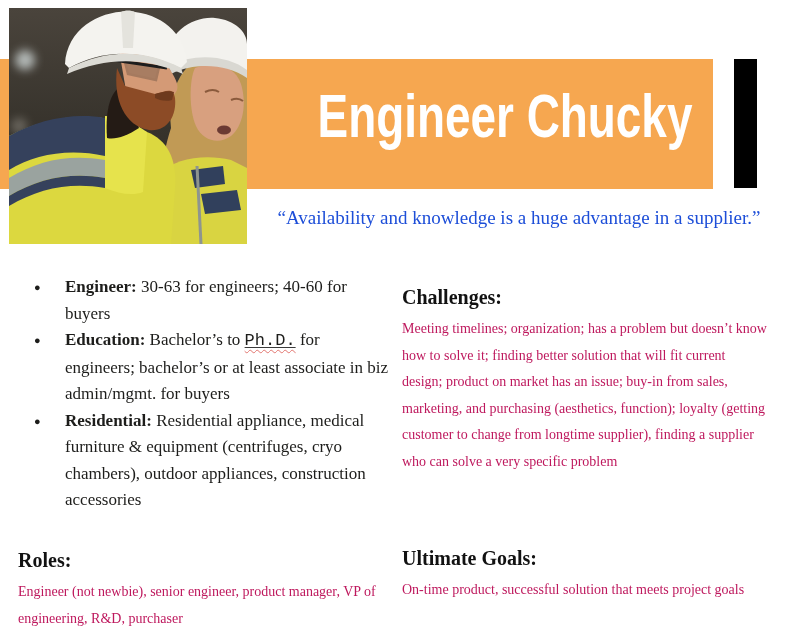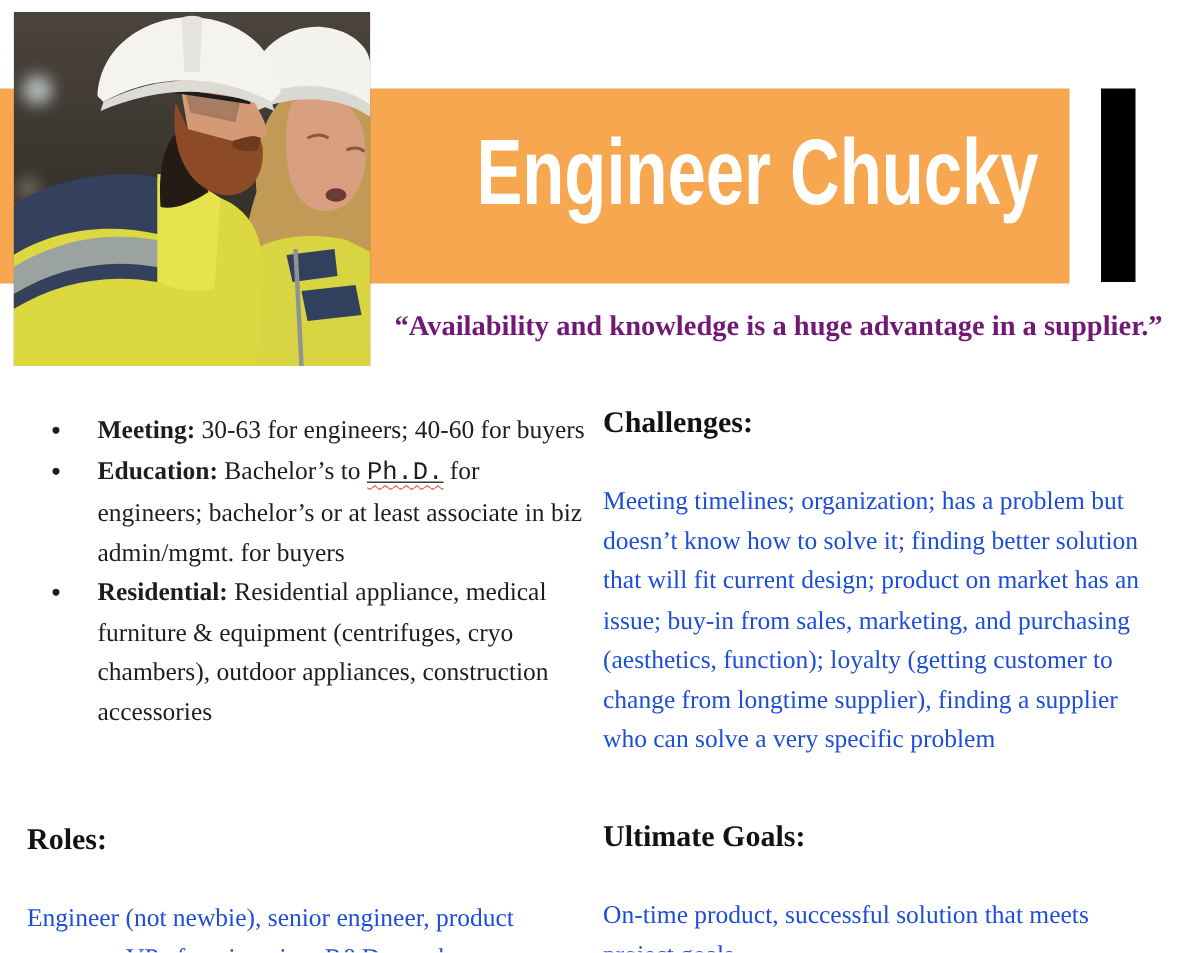--- a/index.html
+++ b/index.html
@@ -14,31 +14,31 @@
   .title-text{display:inline-block;white-space:nowrap;color:#ffffff;
               font-family:"Liberation Sans", sans-serif;font-weight:bold;font-size:62px;line-height:62px;
               transform:scaleX(0.74);transform-origin:center;}
 
   
   .photo-frame{position:absolute;left:9px;top:8px;width:238px;height:236px;overflow:hidden;}
   .photo-frame svg{display:block;}
 
   
   .quote{position:absolute;left:254px;top:204px;width:530px;text-align:center;
-         font-size:19px;line-height:28px;font-weight:bold;color:#701a75;}
+         font-size:19px;line-height:28px;font-weight:normal;color:#1d4ed8;}
 
   
   .section{position:absolute;}
   .sec-demographics{left:18px;top:268px;width:374px;}
-  .sec-challenges{left:402px;top:269px;width:366px;}
+  .sec-challenges{left:402px;top:284px;width:366px;}
   .sec-roles{left:18px;top:547px;width:376px;}
   .sec-goals{left:402px;top:545px;width:372px;}
 
   .section-heading{margin:0;font-size:20px;line-height:26px;font-weight:bold;color:#121212;}
-  .body-text{margin:26px 0 0 0;font-size:17px;line-height:26.5px;color:#1d4ed8;}
+  .body-text{margin:6px 0 0 0;font-size:14px;line-height:26.5px;color:#be185d;}
 
   ul.bullets{list-style:none;margin:6px 0 0 0;padding:0;}
   ul.bullets li{position:relative;padding-left:47px;font-size:17px;line-height:26.5px;}
   ul.bullets li .dot{position:absolute;left:16px;top:0;font-size:11px;line-height:26.5px;color:#1d1d1b;}
   .bullet-label{font-weight:bold;}
 
   .u-solid{text-decoration:underline solid #3a3a3a;text-decoration-thickness:1px;text-underline-offset:2px;}
   .u-wavy{text-decoration:underline wavy #e2756f;text-decoration-thickness:1px;text-underline-offset:4px;font-family:Liberation Mono, monospace;}
 </style>
 </head>
@@ -102,21 +102,21 @@
         <path d="M112,4 C116,2 122,2 126,4 L124,40 L114,40 Z" fill="#e4e3dd"></path>
       </g>
     </svg>
   </div>
 
   <div class="quote">“Availability and knowledge is a huge advantage in a supplier.”</div>
 
   <div class="section sec-demographics">
     <ul class="bullets">
       <li>
-        <span class="dot">●</span><span class="bullet-label">Meeting:</span><span> 30-63 for engineers; 40-60 for buyers</span>
+        <span class="dot">●</span><span class="bullet-label">Engineer:</span><span> 30-63 for engineers; 40-60 for buyers</span>
       </li>
       <li>
         <span class="dot">●</span><span class="bullet-label">Education:</span><span> Bachelor’s to </span><span class="u-solid"><span class="u-wavy">Ph.D.</span></span><span> for engineers; bachelor’s or at least associate in biz admin/mgmt. for buyers</span>
       </li>
       <li>
         <span class="dot">●</span><span class="bullet-label">Residential:</span><span> Residential appliance, medical furniture &amp; equipment (centrifuges, cryo chambers), outdoor appliances, construction accessories</span>
       </li>
     </ul>
   </div>
 

